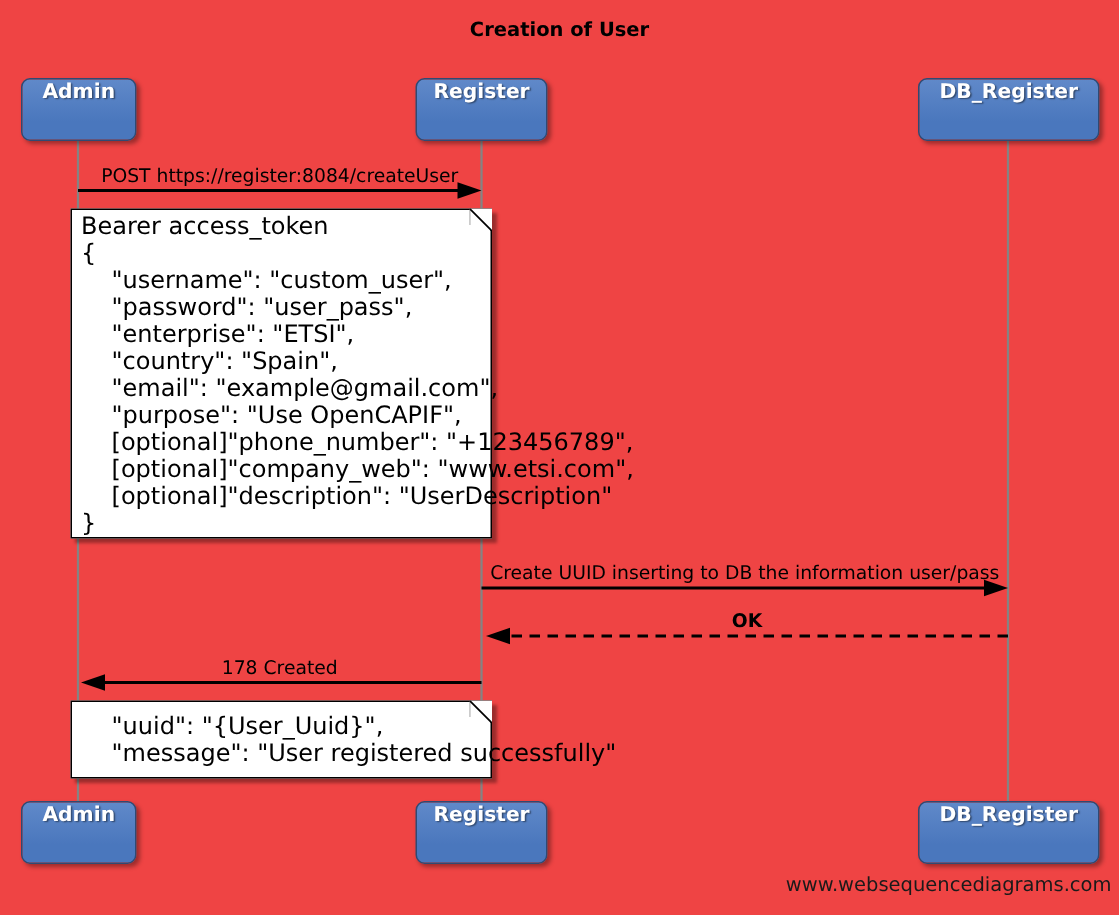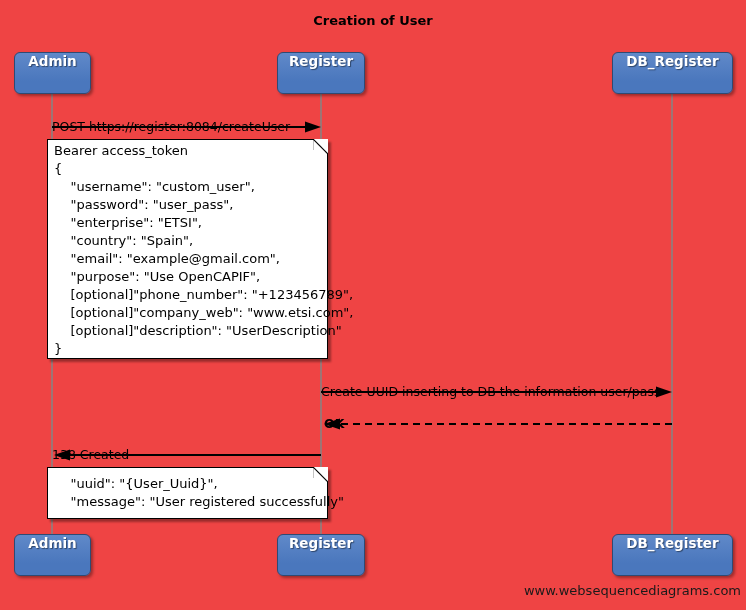--- a/index.html
+++ b/index.html
@@ -15,26 +15,26 @@
   .actor{
     position:absolute;height:42px;display:flex;align-items:flex-start;justify-content:center;
     background:linear-gradient(180deg,var(--actor_fill_top) 0%,var(--actor_fill) 70%);
     border:1px solid var(--actor_border);border-radius:6px;
     box-shadow:2px 2px 3px rgba(0,0,0,0.35);
     color:#fff;font-weight:bold;font-size:13.5px;
     text-shadow:1px 1px 1px rgba(0,0,0,0.45);
     box-sizing:border-box;
   }
   .msg-label{
-    position:absolute;font-size:12.5px;white-space:nowrap;margin-top:10px;
+    position:absolute;text-align:center;font-size:12.5px;white-space:nowrap;
   }
   .note{
     position:absolute;background:var(--note_bg);border:1px solid var(--note_border);
     box-shadow:3px 3px 2px rgba(0,0,0,0.35);box-sizing:border-box;
-    font-size:13px;line-height:18px;
+    font-size:16px;line-height:18px;
   }
   .note-body{padding:2px 6px;}
   .note-line{white-space:pre;}
   .note-fold{position:absolute;top:-1px;right:-1px;width:15px;height:15px;display:block;}
   .footer{
     position:absolute;right:5px;top:583px;font-size:13px;color:#1a1a1a;
   }
 </style>
 </head>
 <body>
@@ -76,21 +76,21 @@
   <div class="actor" style="left:277px;top:52px;width:88px;">
     <span>Register</span>
   </div>
   <div class="actor" style="left:612px;top:52px;width:121px;">
     <span>DB_Register</span>
   </div>
 
   <div class="msg-label" style="left:52px;top:109px;width:269px;">POST https://register:8084/createUser</div>
   <div class="msg-label" style="left:321px;top:374px;width:351px;">Create UUID inserting to DB the information user/pass</div>
   <div class="msg-label" style="left:324px;top:406px;width:348px;font-weight:bold;">OK</div>
-  <div class="msg-label" style="left:52px;top:437px;width:269px;">138 Created</div>
+  <div class="msg-label" style="left:52px;top:437px;width:269px;">178 Created</div>
 
   <div class="note" style="left:47px;top:139px;width:281px;height:220px;">
     <span class="note-fold">
       <svg width="15" height="15" viewBox="0 0 15 15">
         <path d="M0,0 L15,0 L15,15 Z" fill="#ffffff"></path>
         <path d="M0,0 L0,11" stroke="#9a9a9a" stroke-width="1.2" fill="none"></path>
         <path d="M0,0 L15,15" stroke="#000" stroke-width="1.2" fill="none"></path>
       </svg>
     </span>
     <div class="note-body">

